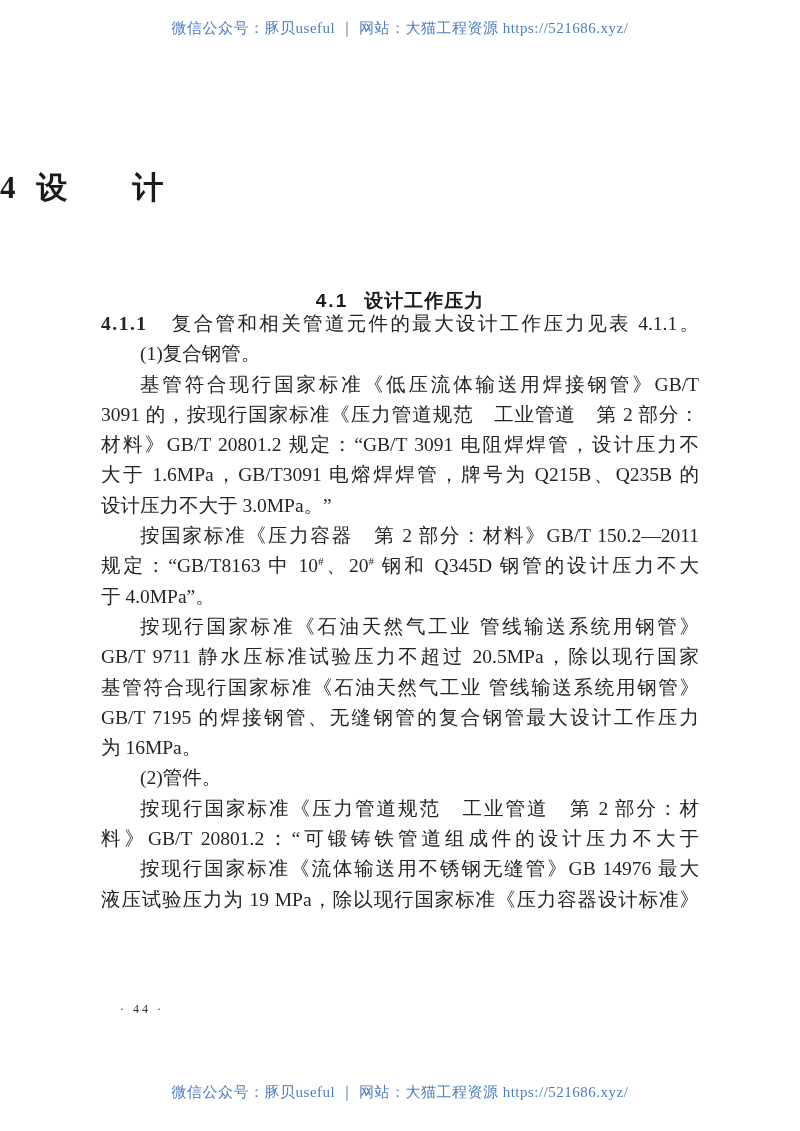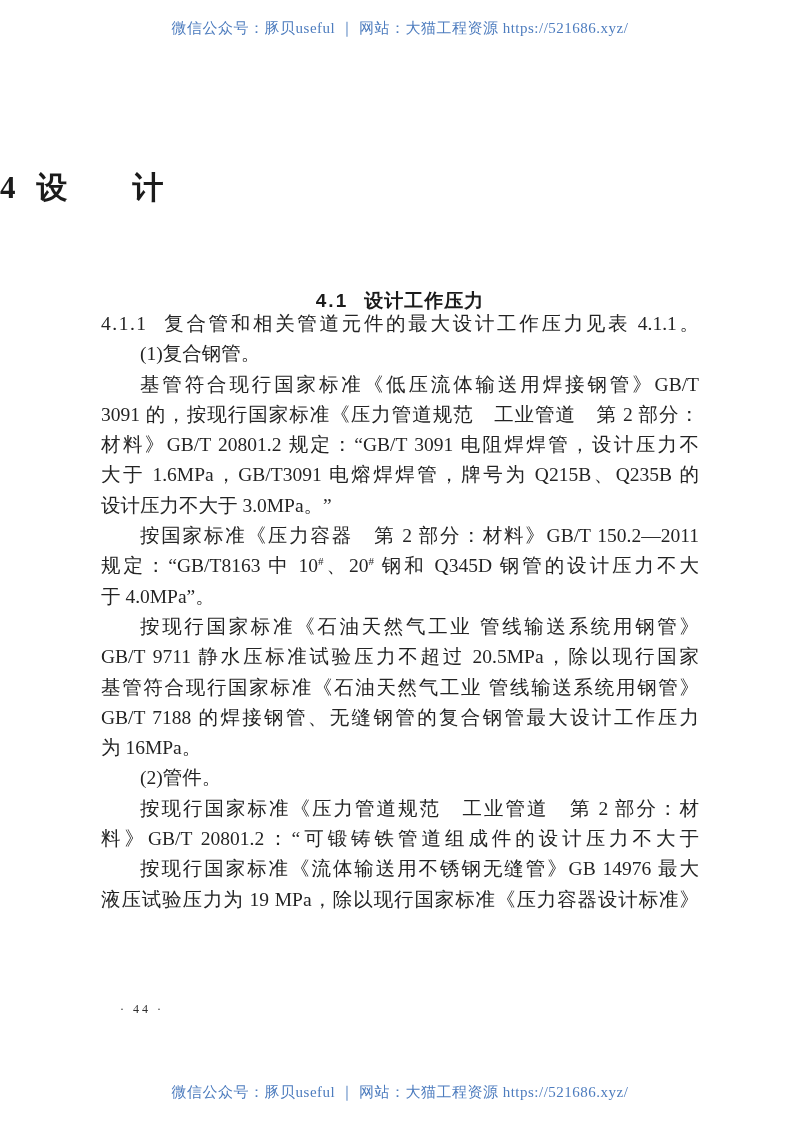--- a/index.html
+++ b/index.html
@@ -46,23 +46,23 @@
     left:101px;top:309px;width:598px;
     font-size:19.5px;
     line-height:30.3px;
     color:#242424;
   }
   .line{text-align:justify;}
   .line.fill{text-align-last:justify;}
   .line.endline{text-align-last:left;}
   .line.indent{text-indent:2em;}
   .clause-num{
-    font-weight:normal;
+    font-weight:bold;
     letter-spacing:1.5px;
-    margin-right:14px;
+    margin-right:22px;
   }
   sup.grade{
     font-size:11px;
     vertical-align:super;
     line-height:0;
   }
   .page-num{
     position:absolute;
     left:120px;top:1002px;
     font-size:12px;
@@ -97,21 +97,21 @@
     <div class="line fill">大于 1.6MPa，GB/T3091 电熔焊焊管，牌号为 Q215B、Q235B 的</div>
     <div class="line endline">设计压力不大于 3.0MPa。”</div>
 
     <div class="line fill indent">按国家标准《压力容器　第 2 部分：材料》GB/T 150.2—2011</div>
     <div class="line fill"><span>规定：“GB/T8163 中 10</span><sup class="grade">#</sup><span>、20</span><sup class="grade">#</sup><span> 钢和 Q345D 钢管的设计压力不大</span></div>
     <div class="line endline">于 4.0MPa”。</div>
 
     <div class="line fill indent">按现行国家标准《石油天然气工业 管线输送系统用钢管》</div>
     <div class="line fill">GB/T 9711 静水压标准试验压力不超过 20.5MPa，除以现行国家</div>
     <div class="line fill">基管符合现行国家标准《石油天然气工业 管线输送系统用钢管》</div>
-    <div class="line fill">GB/T 7188 的焊接钢管、无缝钢管的复合钢管最大设计工作压力</div>
+    <div class="line fill">GB/T 7195 的焊接钢管、无缝钢管的复合钢管最大设计工作压力</div>
     <div class="line endline">为 16MPa。</div>
 
     <div class="line endline indent">(2)管件。</div>
 
     <div class="line fill indent">按现行国家标准《压力管道规范　工业管道　第 2 部分：材</div>
     <div class="line fill">料》GB/T 20801.2：“可锻铸铁管道组成件的设计压力不大于</div>
 
     <div class="line fill indent">按现行国家标准《流体输送用不锈钢无缝管》GB 14976 最大</div>
     <div class="line fill">液压试验压力为 19 MPa，除以现行国家标准《压力容器设计标准》</div>
 

